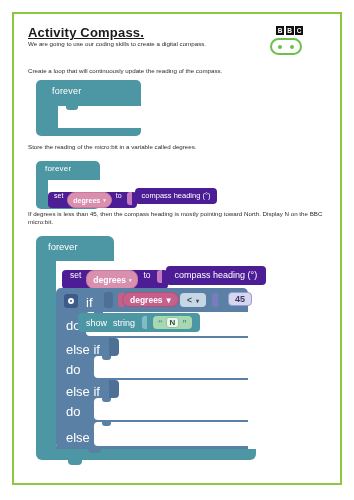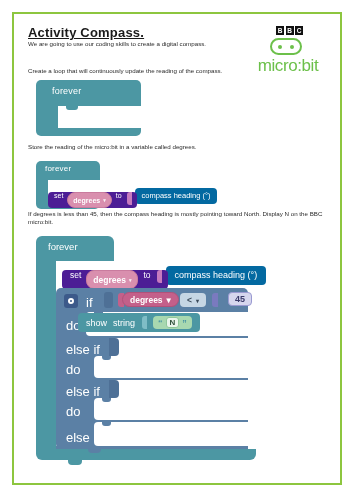--- a/index.html
+++ b/index.html
@@ -114,21 +114,21 @@
     color:#fff;font-size:7px;
   }
   .var-pill{
     display:inline-flex;align-items:center;gap:3px;
     background:#D98FAE;border:1px solid #C97B9E;border-radius:8px;
     padding:1px 5px;color:#ffffff;font-size:7px;font-weight:bold;
   }
   .var-pill .caret{font-size:5px;opacity:.85;}
   .compass-blk{
     display:inline-flex;align-items:center;height:16px;
-    background:#0369a1;border-radius:4px;padding:0 7px;
+    background:#4c1d95;border-radius:4px;padding:0 7px;
     color:#fff;font-size:7.5px;margin-left:-2px;
   }
   .plug{
     width:5px;height:13px;background:#C77BBE;border-radius:3px 0 0 3px;
     display:inline-block;margin-left:1px;
   }
 
   
   #prog{position:absolute;left:22px;top:222px;width:280px;height:230px;}
   #prog .fv-top{
@@ -216,21 +216,20 @@
   <div class="logo">
     <div class="bbc">
       <span>B</span>
       <span>B</span>
       <span>C</span>
     </div>
     <div class="mb-face">
       <i class="l"></i>
       <i class="r"></i>
     </div>
-    <div class="mb-word">micro:bit</div>
   </div>
 
   <div class="blk" id="forever1">
     <div class="top"></div>
     <div class="lbl forever-lbl">forever</div>
     <div class="left"></div>
     <div class="inner"></div>
     <div class="notch"></div>
     <div class="bot"></div>
   </div>

